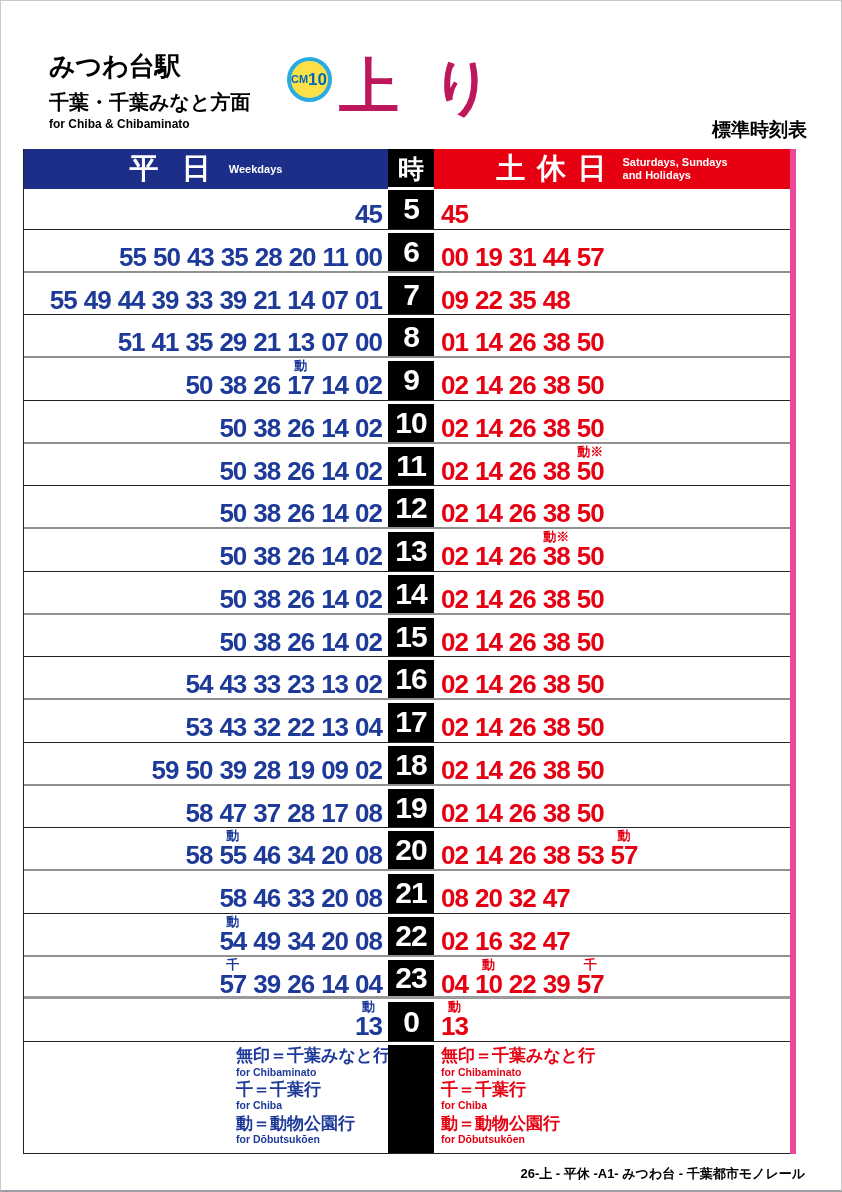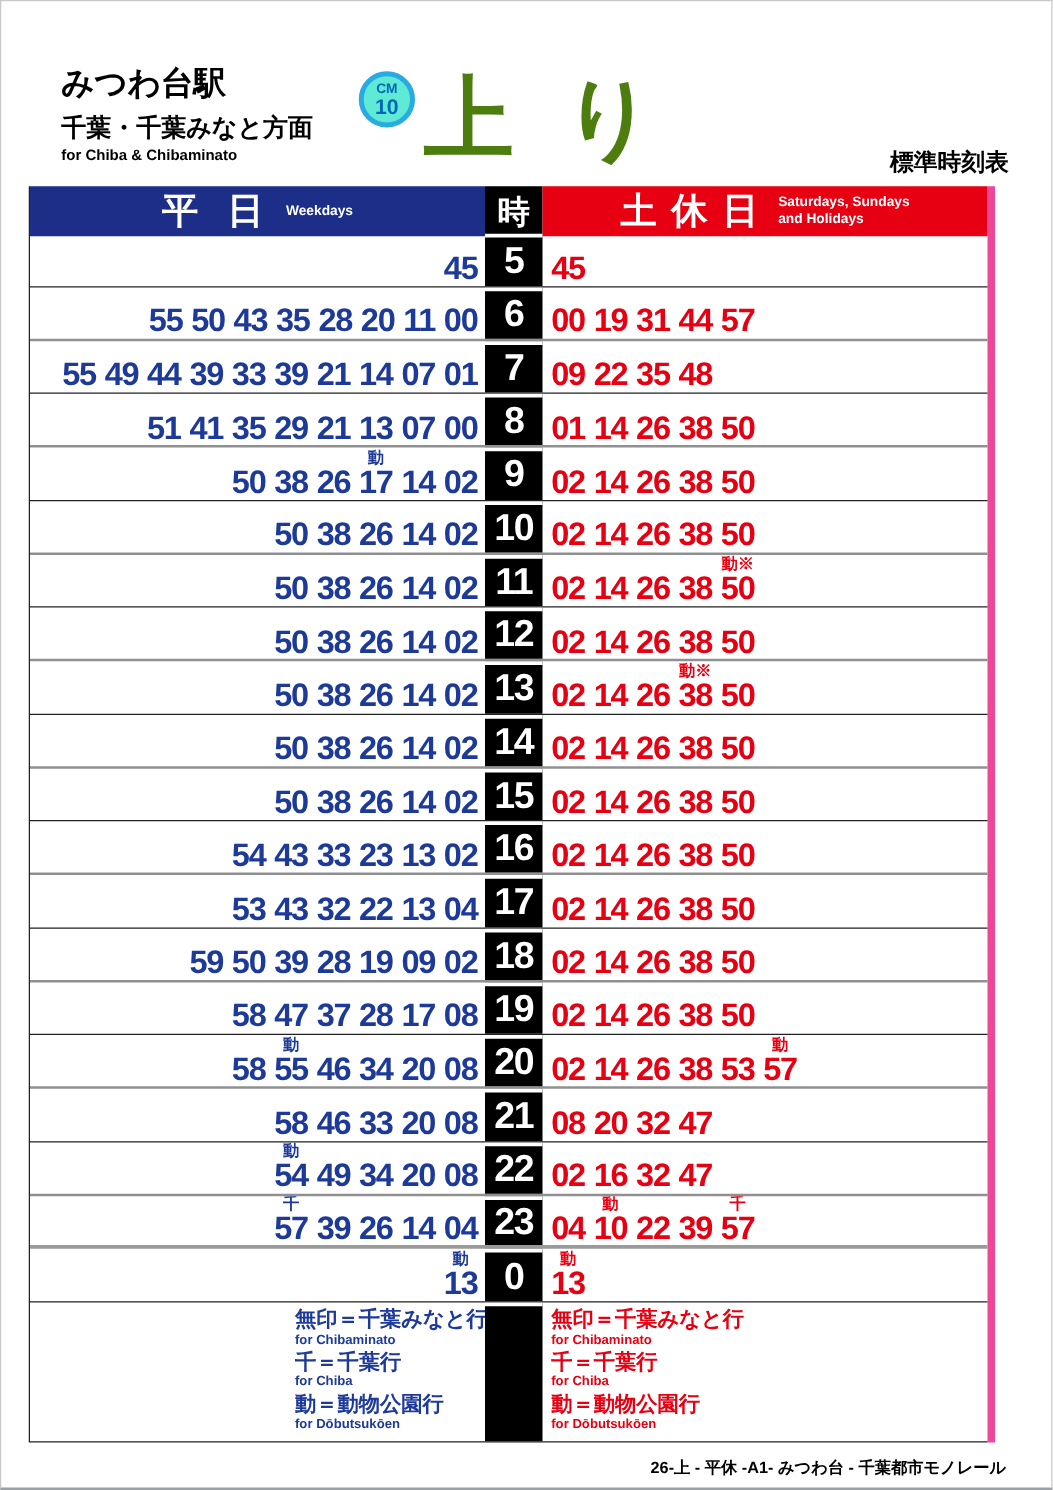--- a/index.html
+++ b/index.html
@@ -9,45 +9,45 @@
     border:1px solid #c9c9c9;border-bottom:2px solid #9aa0a6;overflow:hidden;
   }
   
   .header{position:absolute;left:0;top:0;width:842px;height:148px;}
   .station-name{position:absolute;left:48px;top:48px;font-size:26px;font-weight:bold;color:#000;}
   .direction-jp{position:absolute;left:48px;top:88px;font-size:20px;font-weight:bold;color:#000;}
   .direction-en{position:absolute;left:48px;top:116px;font-size:12px;font-weight:bold;color:#000;}
   .badge{
     position:absolute;left:286px;top:56px;width:37px;height:37px;
     border:4px solid var(--badge-ring);border-radius:50%;
-    display:flex;flex-direction:column;align-items:center;justify-content:center;
-    color:var(--badge-text);font-weight:bold;background:#5eead4;
+    display:flex;flex-direction:row;align-items:center;justify-content:flex-start;
+    color:var(--badge-text);font-weight:bold;background:#fde047;
   }
   .badge .cm{font-size:11px;line-height:1;}
   .badge .num{font-size:17px;line-height:1;}
-  .bound{position:absolute;left:338px;top:46px;font-size:72px;font-weight:bold;color:#4d7c0f;letter-spacing:0.55em;white-space:nowrap;}
+  .bound{position:absolute;left:338px;top:46px;font-size:60px;font-weight:bold;color:#be185d;letter-spacing:0.55em;white-space:nowrap;}
   .rev{position:absolute;right:36px;top:88px;font-size:21px;font-weight:bold;color:#000;text-align:right;}
   .ttype{position:absolute;right:36px;top:116px;font-size:19px;font-weight:bold;color:#000;text-align:center;}
 
   
   .timetable{position:absolute;left:22px;top:148px;width:766px;border-left:1px solid #222;border-right:6px solid #ec4899;}
   .thead{display:grid;grid-template-columns:364px 46px 356px;height:38px;}
   .th-weekday{background:var(--hdr-blue);color:#fff;display:flex;align-items:center;justify-content:center;gap:18px;}
   .th-holiday{background:var(--red);color:#fff;display:flex;align-items:center;justify-content:center;gap:16px;}
   .th-jp{font-size:29px;font-weight:bold;letter-spacing:0.8em;margin-right:-0.8em;white-space:nowrap;}
   .th-jp2{font-size:29px;font-weight:bold;letter-spacing:0.4em;margin-right:-0.4em;white-space:nowrap;}
   .th-en{font-size:11px;font-weight:bold;line-height:1.15;white-space:pre-line;}
   .th-hour{background:#000;color:#fff;font-size:26px;font-weight:bold;display:flex;align-items:center;justify-content:center;}
 
   .rows{display:block;}
   .row{height:42.75px;display:grid;grid-template-columns:364px 46px 356px;box-sizing:border-box;border-bottom:1px solid #222;}
   .row:nth-child(even){border-bottom:2px solid #909090;}
   .row:nth-last-child(2){border-bottom:3px solid #9a9a9a;}
   .row:last-child{border-bottom:1px solid #222;}
-  .cell{display:flex;align-items:center;overflow:hidden;}
+  .cell{display:flex;align-items:flex-start;overflow:hidden;}
   .wk{justify-content:flex-end;padding:0 6px 3px 2px;color:var(--num-blue);}
   .hd{justify-content:flex-start;padding:0 2px 3px 7px;color:var(--red);}
   .hr-cell{background:#000;border-top:3px solid #fff;box-sizing:border-box;color:#fff;
     display:flex;align-items:center;justify-content:center;font-size:30px;font-weight:bold;letter-spacing:-1px;}
   .tok{display:flex;flex-direction:column;align-items:center;margin-left:7px;}
   .cell .tok:first-child{margin-left:0;}
   .tok .mark{height:15px;font-size:13px;font-weight:bold;line-height:15px;white-space:nowrap;}
   .tok .min{font-size:26px;font-weight:bold;line-height:24px;letter-spacing:-1px;white-space:nowrap;}
 
   

